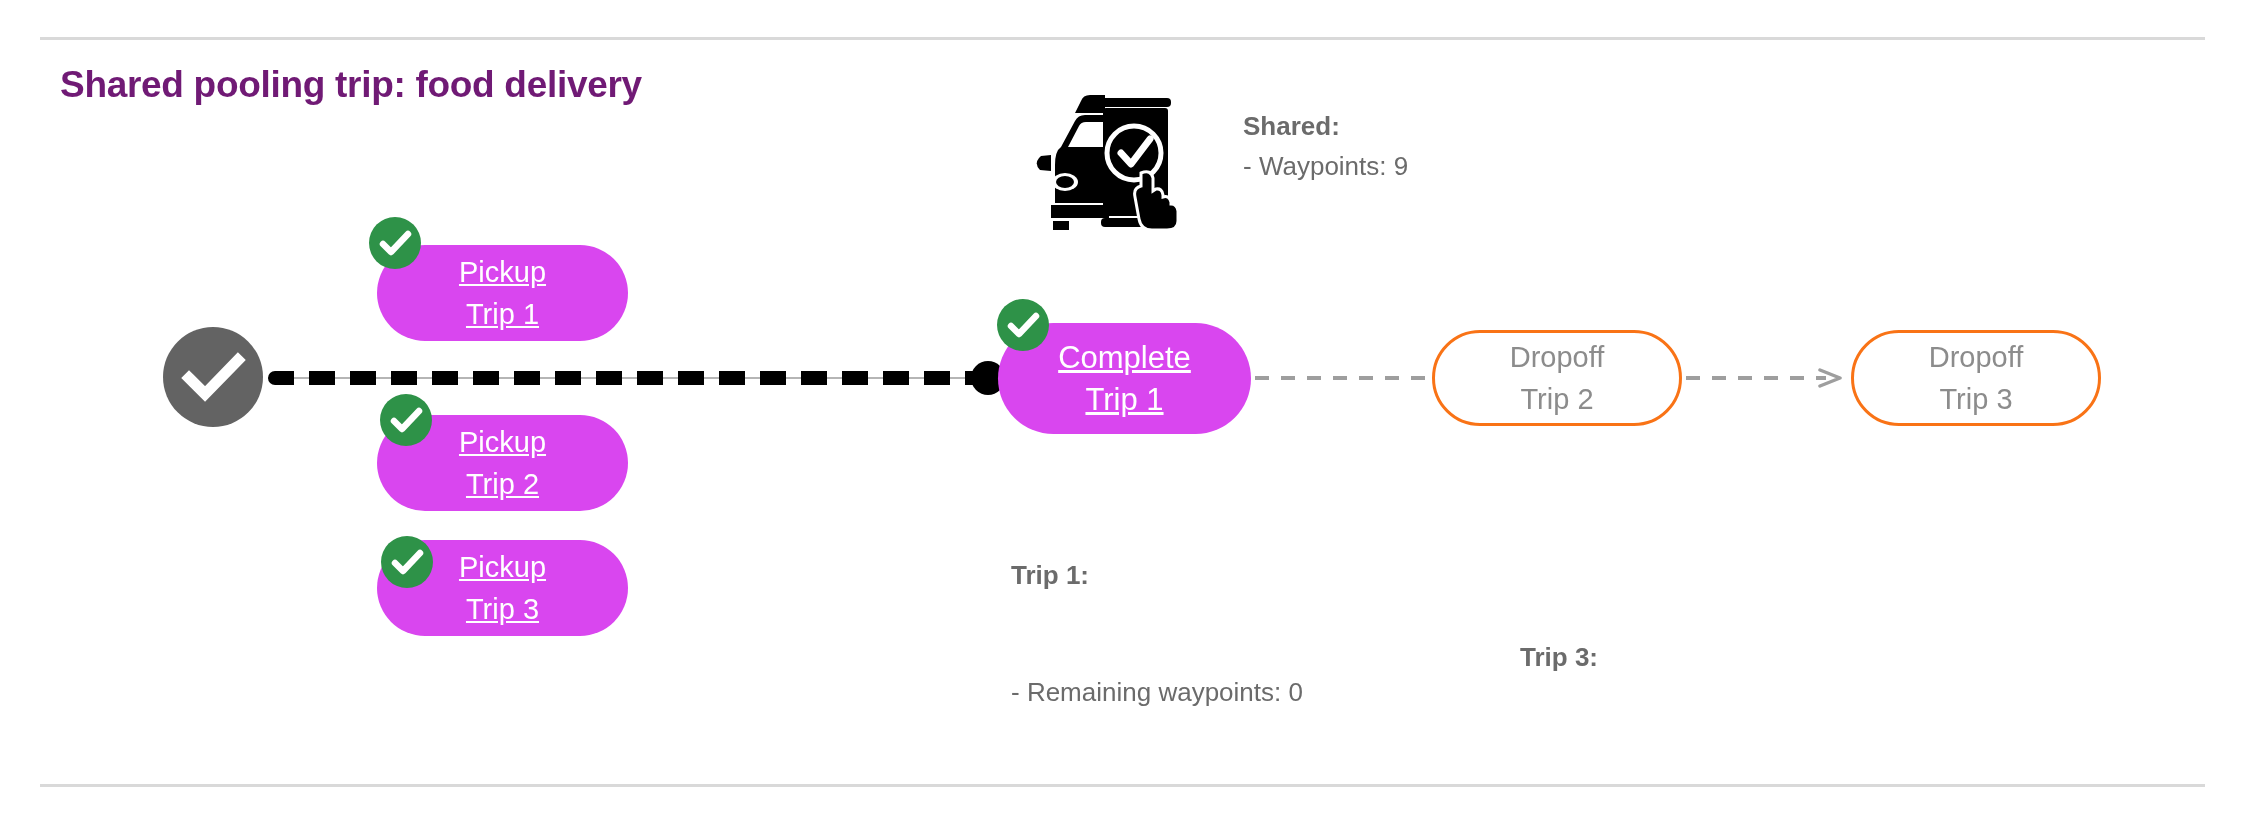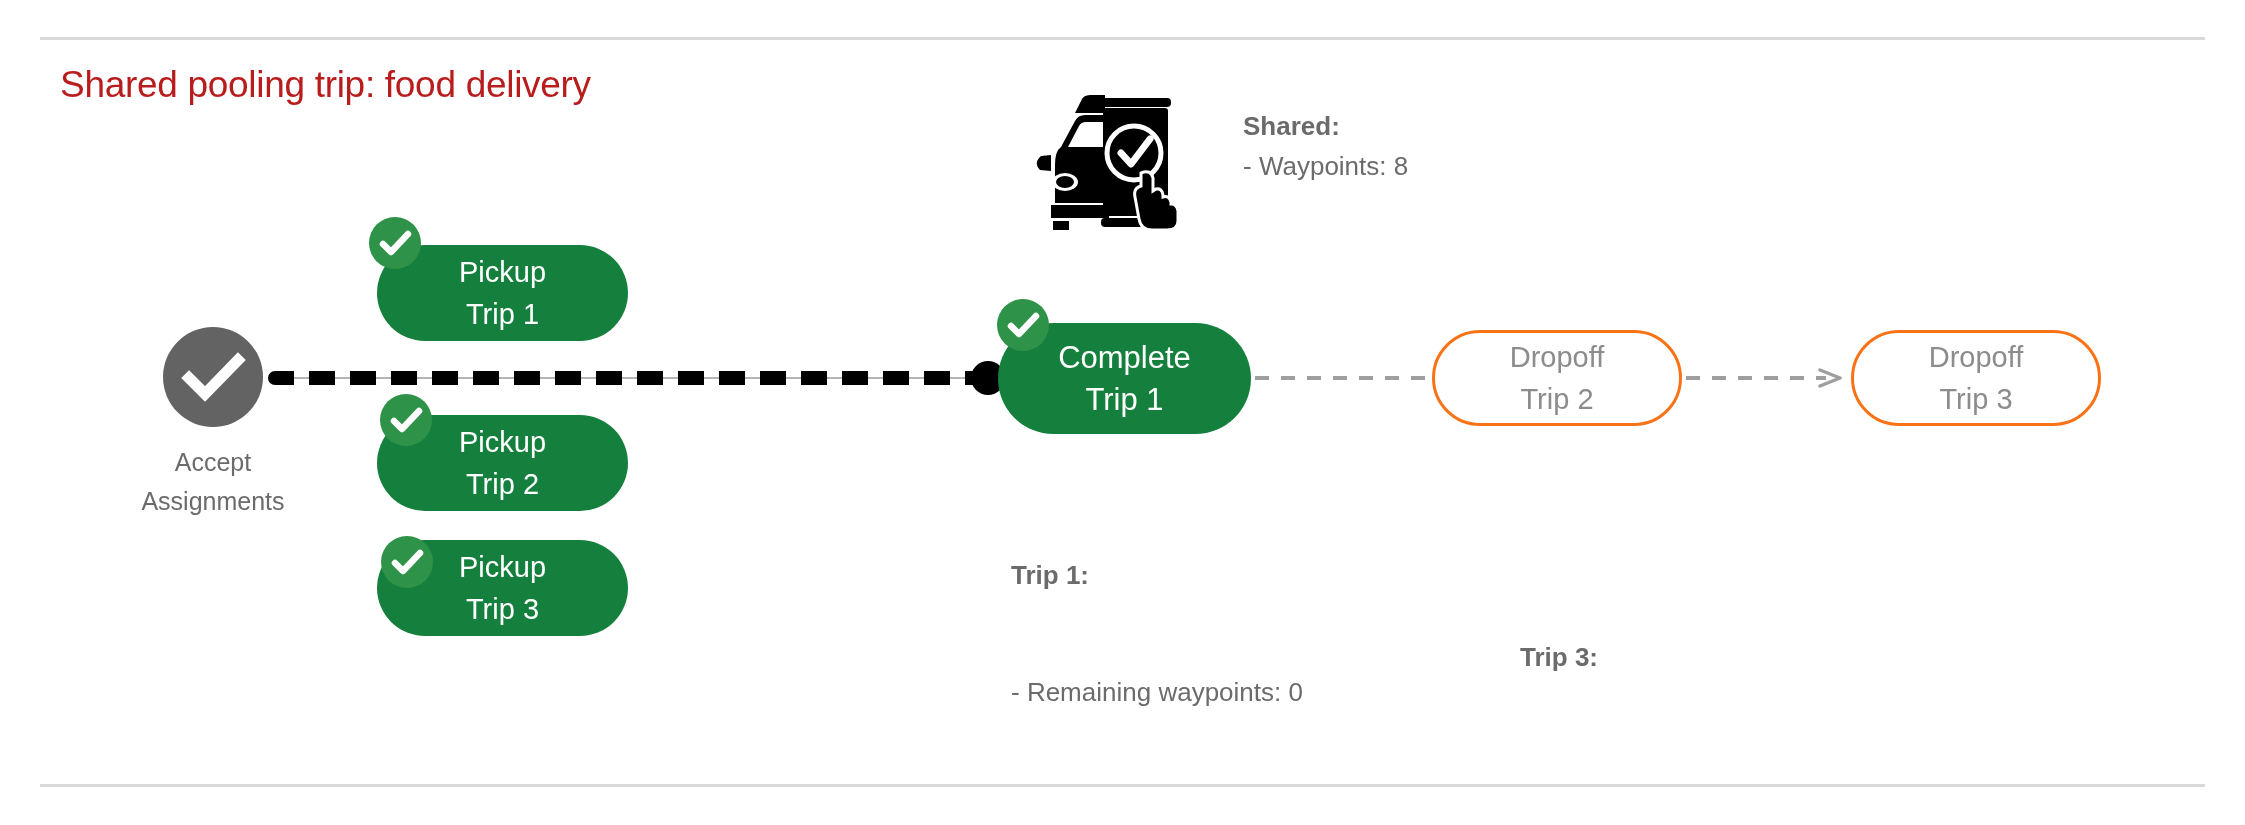--- a/index.html
+++ b/index.html
@@ -30,22 +30,22 @@
   }
   .divider.top { top: 37px; }
   .divider.bottom { top: 784px; }
 
   
   .page-title {
     position: absolute;
     left: 60px;
     top: 64px;
     font-size: 37px;
-    font-weight: normal;
-    color: #b91c1c;
+    font-weight: bold;
+    color: #701a75;
     letter-spacing: -0.3px;
     white-space: nowrap;
   }
 
   
   .start-node {
     position: absolute;
     left: 163px;
     top: 327px;
     width: 100px;
@@ -111,23 +111,24 @@
     flex-direction: column;
     align-items: center;
     justify-content: center;
     border-radius: 999px;
     font-size: 29px;
     line-height: 42px;
     text-align: center;
     white-space: nowrap;
   }
   .pill.solid {
-    background: #15803d;
+    background: #d946ef;
     color: #ffffff;
     font-weight: 500;
+    text-decoration: underline;
   }
   .pill.outline {
     background: #ffffff;
     color: #8c8c8c;
     border: 3px solid #f97316;
   }
   .pill .ln { display: block; }
 
   .pill-pickup1 { left: 377px; top: 245px; width: 251px; height: 96px; }
   .pill-pickup2 { left: 377px; top: 415px; width: 251px; height: 96px; }
@@ -212,24 +213,20 @@
   <div class="divider bottom"></div>
 
   <div class="page-title">Shared pooling trip: food delivery</div>
 
   <div class="start-node">
     <div class="start-circle">
       <svg width="100" height="100" viewBox="0 0 100 100">
         <path d="M26 51 L42 67 L75 33" fill="none" stroke="#ffffff" stroke-width="11" stroke-linecap="square" stroke-linejoin="miter"></path>
       </svg>
     </div>
-  </div>
-  <div class="start-label">
-    <span class="ln">Accept</span>
-    <span class="ln">Assignments</span>
   </div>
 
   <div class="main-dashed">
     <div class="thin"></div>
     <div class="dash-row"></div>
   </div>
   <div class="dot-marker"></div>
 
   <div class="pill solid pill-pickup1">
     <span class="ln">Pickup</span>
@@ -317,21 +314,21 @@
                Q98 103 106 101 Z" fill="#000000"></path>
       <path d="M106 88 Q116 84 118 93 L118 106 L121 104 Q127 103 128 110 L128 112
                Q134 110 136 117 L136 119 Q142 119 143 126 L143 136
                Q143 145 132 145 L117 145 Q106 145 104 134 L100 112
                Q98 103 106 101 Z" fill="none" stroke="#ffffff" stroke-width="3"></path>
     </svg>
   </div>
 
   <div class="vehicle-info">
     <div class="hd">Shared:</div>
-    <div class="ln">- Waypoints: 8</div>
+    <div class="ln">- Waypoints: 9</div>
   </div>
 
   <div class="trip-block block-trip12">
     <span class="hd">Trip 1:</span>
     <span class="ln">- Remaining waypoints: 0</span>
     
     
     
   </div>
 

